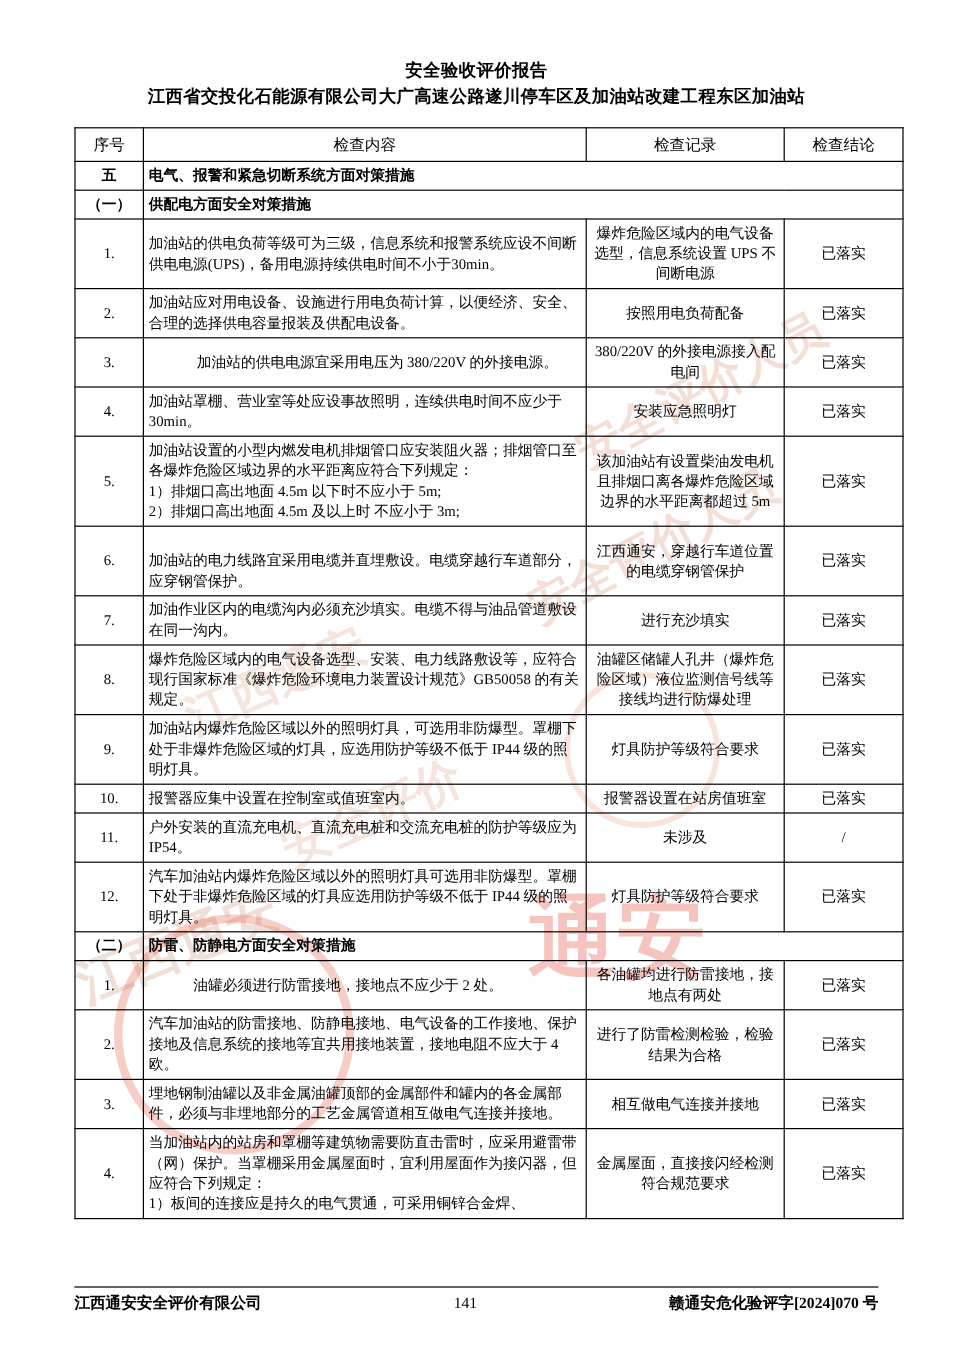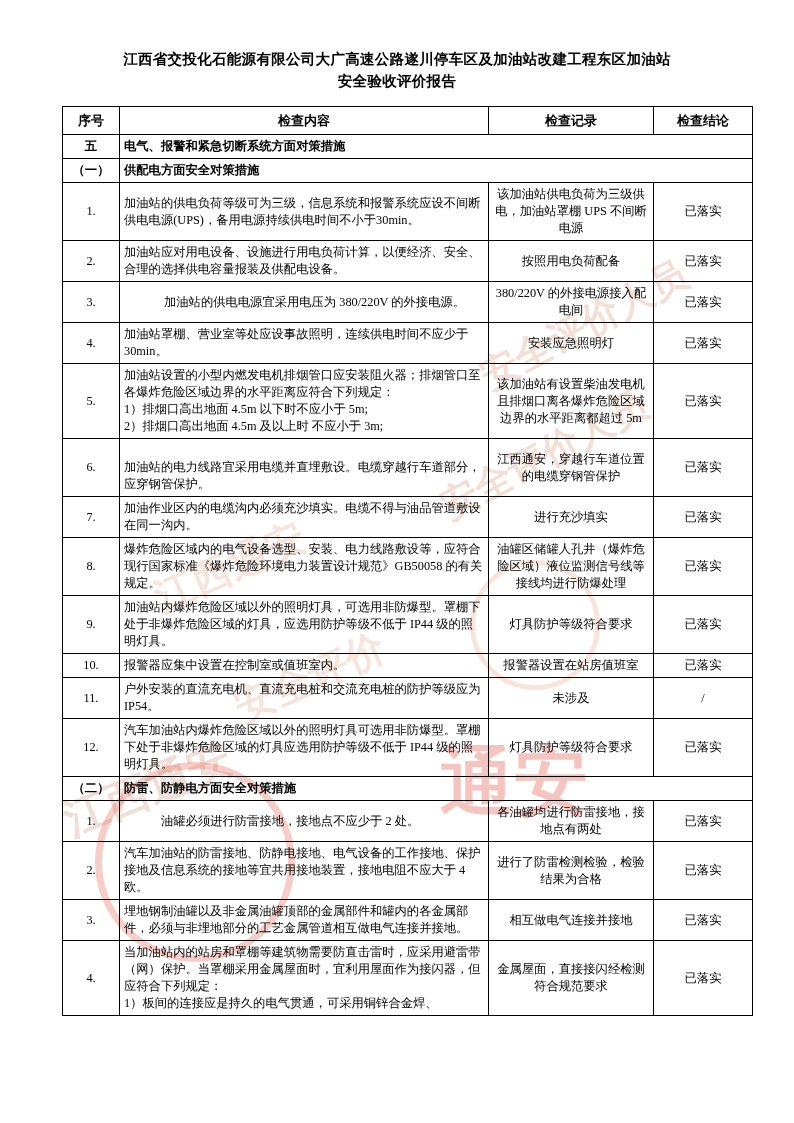--- a/index.html
+++ b/index.html
@@ -97,21 +97,21 @@
     line-height: 17px;
     vertical-align: middle;
     background: transparent;
   }
   th.col-no   { width: 52px; }
   th.col-desc { width: 364px; }
   th.col-rec  { width: 160px; }
   th.col-res  { width: 94px; }
   table.main th {
     text-align: center;
-    font-weight: bold;
+    font-weight: normal;
     font-size: 13px;
     padding: 5px 2px;
   }
   td.c-no { text-align: center; font-size: 12.3px; }
   td.c-desc { text-align: left; padding-left: 6px; padding-right: 6px; }
   td.c-rec { text-align: center; }
   td.c-res { text-align: center; }
   td.section {
     text-align: left;
     font-weight: bold;
@@ -151,22 +151,22 @@
     <div class="wm-text wm2">安全评价人员</div>
     <div class="wm-text wm3">江西通安</div>
     <div class="wm-text wm4">安全评价</div>
     <div class="wm-text wm5">江西通安</div>
     <div class="wm-ring"></div>
     <div class="wm-ring2"></div>
     <div class="wm-big">通安</div>
   </div>
 
   <div class="doc-title">
+    <div>安全验收评价报告</div>
     <div>江西省交投化石能源有限公司大广高速公路遂川停车区及加油站改建工程东区加油站</div>
-    <div>安全验收评价报告</div>
   </div>
 
   <table class="main">
     <thead>
       <tr>
         <th class="col-no">序号</th>
         <th class="col-desc">检查内容</th>
         <th class="col-rec">检查记录</th>
         <th class="col-res">检查结论</th>
       </tr>
@@ -178,21 +178,21 @@
         </tr>
         <tr>
           <td class="section-no">（一）</td>
           <td class="section" colspan="3">供配电方面安全对策措施</td>
         </tr>
         <tr>
           <td class="c-no">1.</td>
           <td class="c-desc just">
             <div style="text-indent: 0px;">加油站的供电负荷等级可为三级，信息系统和报警系统应设不间断供电电源(UPS)，备用电源持续供电时间不小于30min。</div>
           </td>
-          <td class="c-rec">该加油站供电负荷为三级供电，加油站罩棚 UPS 不间断电源</td>
+          <td class="c-rec">爆炸危险区域内的电气设备选型，信息系统设置 UPS 不间断电源</td>
           <td class="c-res">已落实</td>
         </tr>
         <tr>
           <td class="c-no">2.</td>
           <td class="c-desc just">
             <div style="text-indent: 0px;">加油站应对用电设备、设施进行用电负荷计算，以便经济、安全、合理的选择供电容量报装及供配电设备。</div>
           </td>
           <td class="c-rec">按照用电负荷配备</td>
           <td class="c-res">已落实</td>
         </tr>
@@ -311,14 +311,22 @@
           <td class="c-desc just">
             <div style="text-indent: 0px;">当加油站内的站房和罩棚等建筑物需要防直击雷时，应采用避雷带（网）保护。当罩棚采用金属屋面时，宜利用屋面作为接闪器，但应符合下列规定：</div>
             <div>1）板间的连接应是持久的电气贯通，可采用铜锌合金焊、</div>
           </td>
           <td class="c-rec">金属屋面，直接接闪经检测符合规范要求</td>
           <td class="c-res">已落实</td>
         </tr>
       </tbody>
   </table>
 
+  <div class="footer">
+    <div class="footer-rule"></div>
+    <div class="footer-row">
+      <div>江西通安安全评价有限公司</div>
+      <div class="footer-center">141</div>
+      <div>赣通安危化验评字[2024]070 号</div>
+    </div>
+  </div>
 
 </div>
 
 </body></html>

